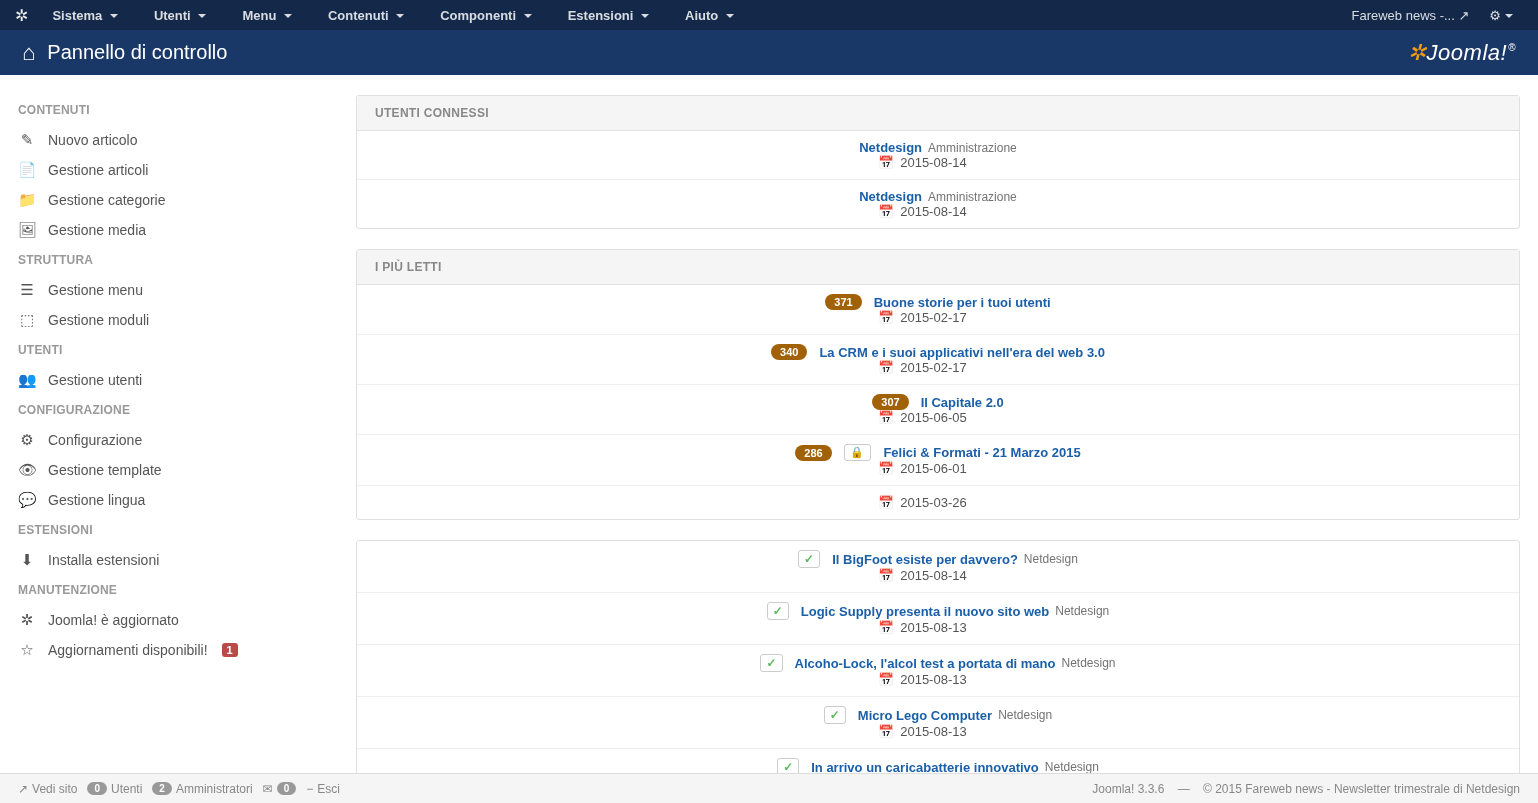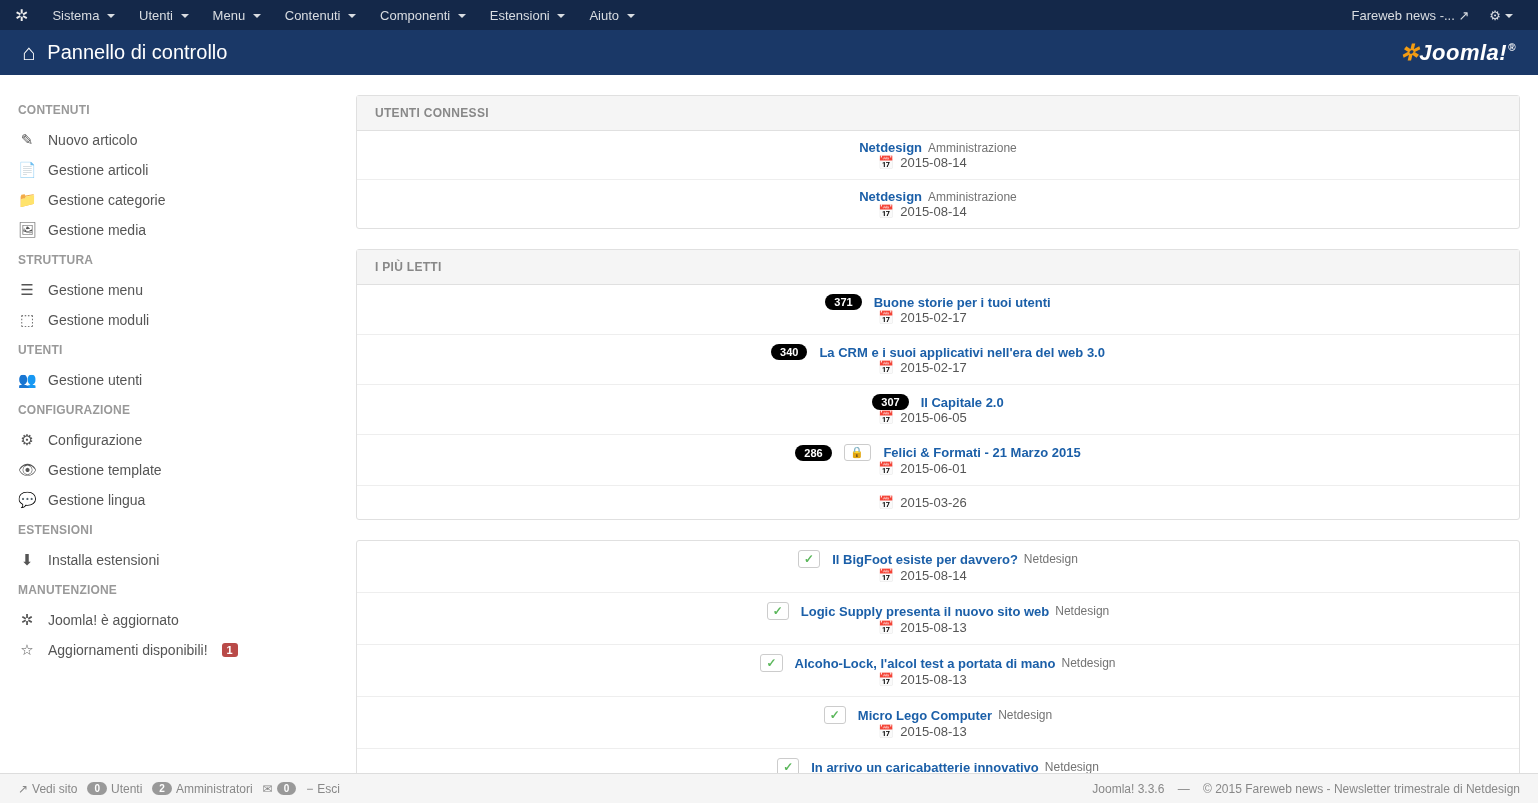--- a/index.html
+++ b/index.html
@@ -1,51 +1,51 @@
 <!DOCTYPE html>
 <html><head>
 <meta charset="utf-8">
 <style>
 * { box-sizing: border-box; margin: 0; padding: 0; }
 body { font-family: Arial, Helvetica, sans-serif; font-size: 13px; background: #fff; color: #555; }
 
 
 .navbar { background: #142849; color: #d9dde2; height: 30px; display: flex; align-items: center; padding: 0 15px; font-size: 13px; }
 .navbar .brand-icon { margin-right: 12px; color: #eee; font-size: 16px; }
-.navbar .nav-menu { display: flex; gap: 0; }
+.navbar .nav-menu { display: flex; gap: 12px; font-weight: bold; }
 .navbar .nav-item { padding: 6px 12px; cursor: pointer; color: #d9dde2; }
 .navbar .spacer { flex: 1; }
 .navbar .right-item { padding: 6px 10px; cursor: pointer; color: #d9dde2; }
 .caret { display: inline-block; width: 0; height: 0; border-left: 4px solid transparent; border-right: 4px solid transparent; border-top: 4px solid #d9dde2; margin-left: 4px; vertical-align: middle; }
 
 
 .header { background: #1a3867; color: #fff; height: 45px; display: flex; align-items: center; padding: 0 22px; }
 .header .home-icon { font-size: 22px; margin-right: 12px; }
 .header .title { font-size: 20px; font-weight: normal; }
 .header .spacer { flex: 1; }
-.header .logo { font-size: 22px; font-style: italic; font-weight: bold; letter-spacing: 0.5px; }
+.header .logo { font-size: 22px; font-style: italic; font-weight: normal; letter-spacing: 0.5px; }
 .header .logo-ex { color: #fff; font-style: normal; font-size: 10px; vertical-align: super; margin-left:1px; }
 
 
 .container { display: flex; padding: 20px 18px 40px 18px; gap: 18px; }
 .sidebar { width: 320px; }
 .sidebar .section-title { color: #999; font-size: 12px; font-weight: bold; padding: 8px 0 8px 0; letter-spacing: 0.2px; }
 .sidebar .sidebar-link { display: flex; align-items: center; gap: 12px; padding: 6px 0; color: #555; cursor: pointer; font-size: 14px; }
 .sidebar .sidebar-link .icon { width: 18px; text-align: center; font-size: 15px; color: #555; }
 .badge-red { background: #b94a48; color: #fff; border-radius: 3px; padding: 1px 5px; font-size: 11px; font-weight: bold; margin-left: 2px; }
 
 .main { flex: 1; }
 .panel { border: 1px solid #e0e0e0; border-radius: 3px; margin-bottom: 20px; background: #fff; }
 .panel-head { background: #f5f5f5; border-bottom: 1px solid #e0e0e0; padding: 10px 18px; color: #888; font-weight: bold; font-size: 12px; letter-spacing: 0.3px; }
 .panel-row { display: flex; align-items: center; padding: 9px 18px; border-bottom: 1px solid #eee; font-size: 13px; flex-direction: column; }
 .panel-row:last-child { border-bottom: none; }
 .panel-row .row-left { flex: 1; display: flex; align-items: center; gap: 6px; }
 .link-blue { color: #1b5fa8; font-weight: bold; cursor: pointer; }
 .muted { color: #737373; font-size: 12px; }
-.badge-count { background: #000000; color: #fff; border-radius: 10px; padding: 2px 9px; font-size: 11px; font-weight: bold; margin-right: 6px; min-width: 34px; text-align:center; display:inline-block; }
+.badge-count { background: #a16207; color: #fff; border-radius: 10px; padding: 2px 9px; font-size: 11px; font-weight: bold; margin-right: 6px; min-width: 34px; text-align:center; display:inline-block; }
 .check-badge { border: 1px solid #ccc; border-radius: 3px; padding: 1px 5px; color: #5bb75b; font-weight: bold; margin-right: 6px; font-size: 12px; background:#fff; }
 .lock-badge { border: 1px solid #ccc; border-radius: 3px; padding: 1px 6px; color: #888; margin-right: 6px; font-size: 11px; background:#fff; }
 .date-col { color: #555; display: flex; align-items: center; gap: 6px; font-size: 13px; width: 120px; }
 .cal-icon { color: #666; font-size: 13px; }
 
 
 .footer { position: fixed; bottom: 0; left: 0; right: 0; background: #f5f5f5; border-top: 1px solid #ddd; height: 30px; display: flex; align-items: center; padding: 0 18px; font-size: 12px; color: #888; gap: 10px; }
 .footer .foot-link { cursor: pointer; color: #888; display:flex; align-items:center; gap:4px; }
 .footer .badge-gray { background: #999; color: #fff; border-radius: 9px; padding: 1px 7px; font-size: 10px; font-weight: bold; }
 .footer .spacer { flex: 1; }

